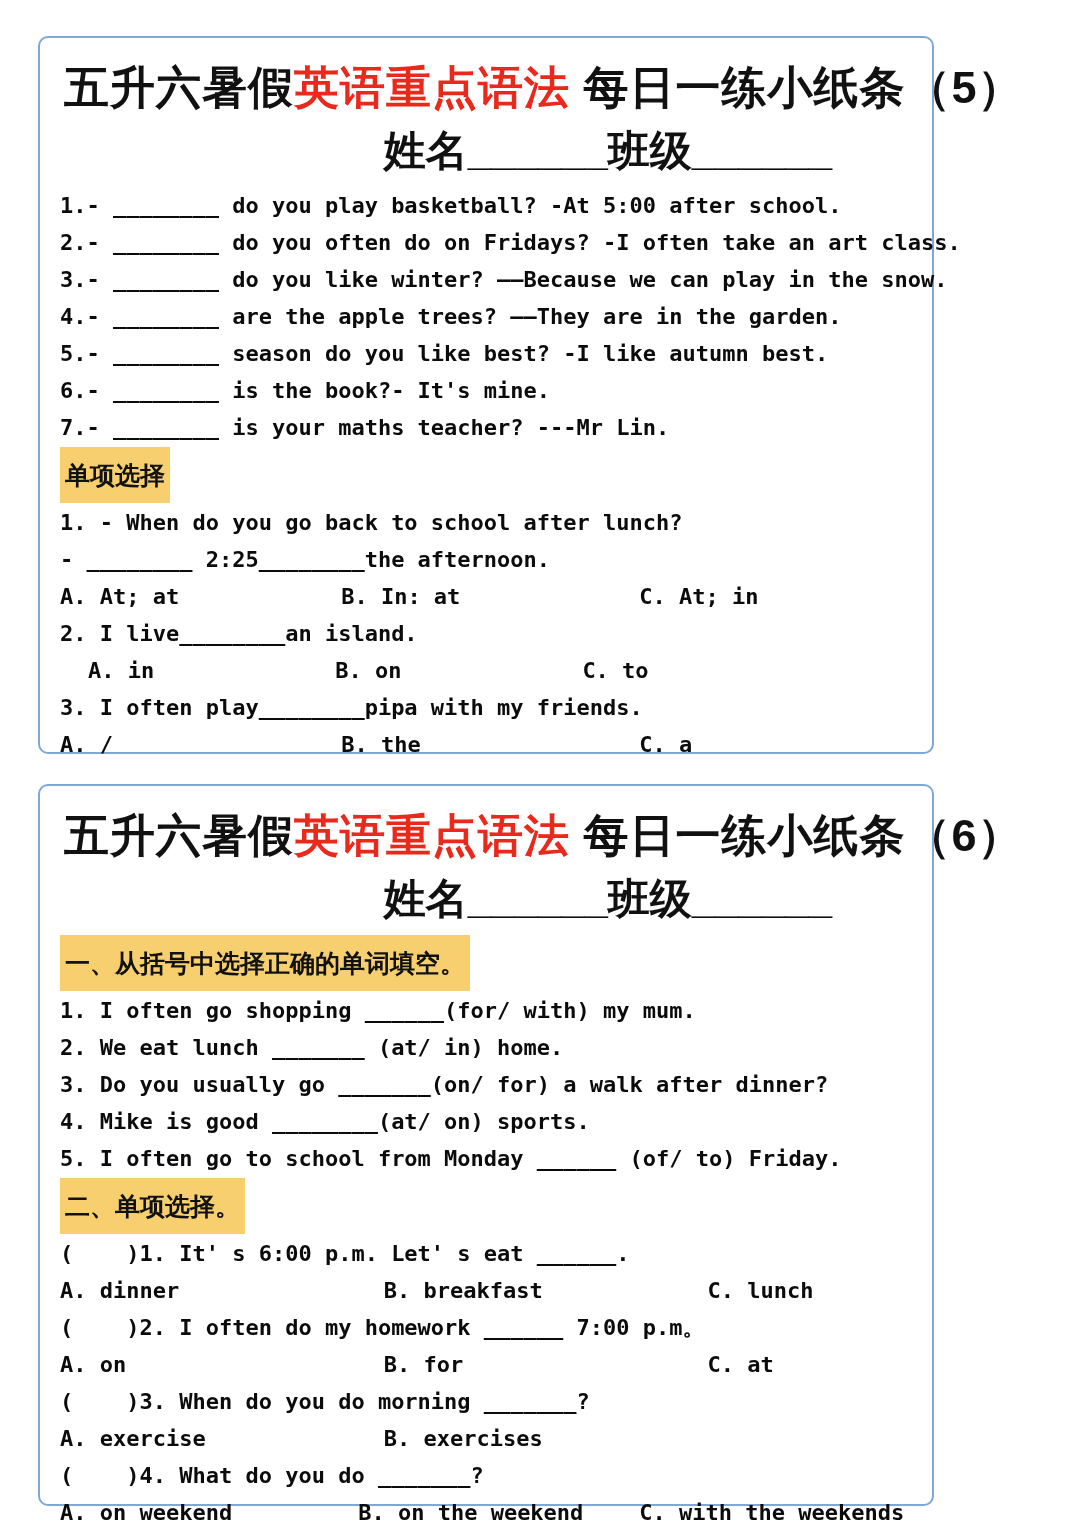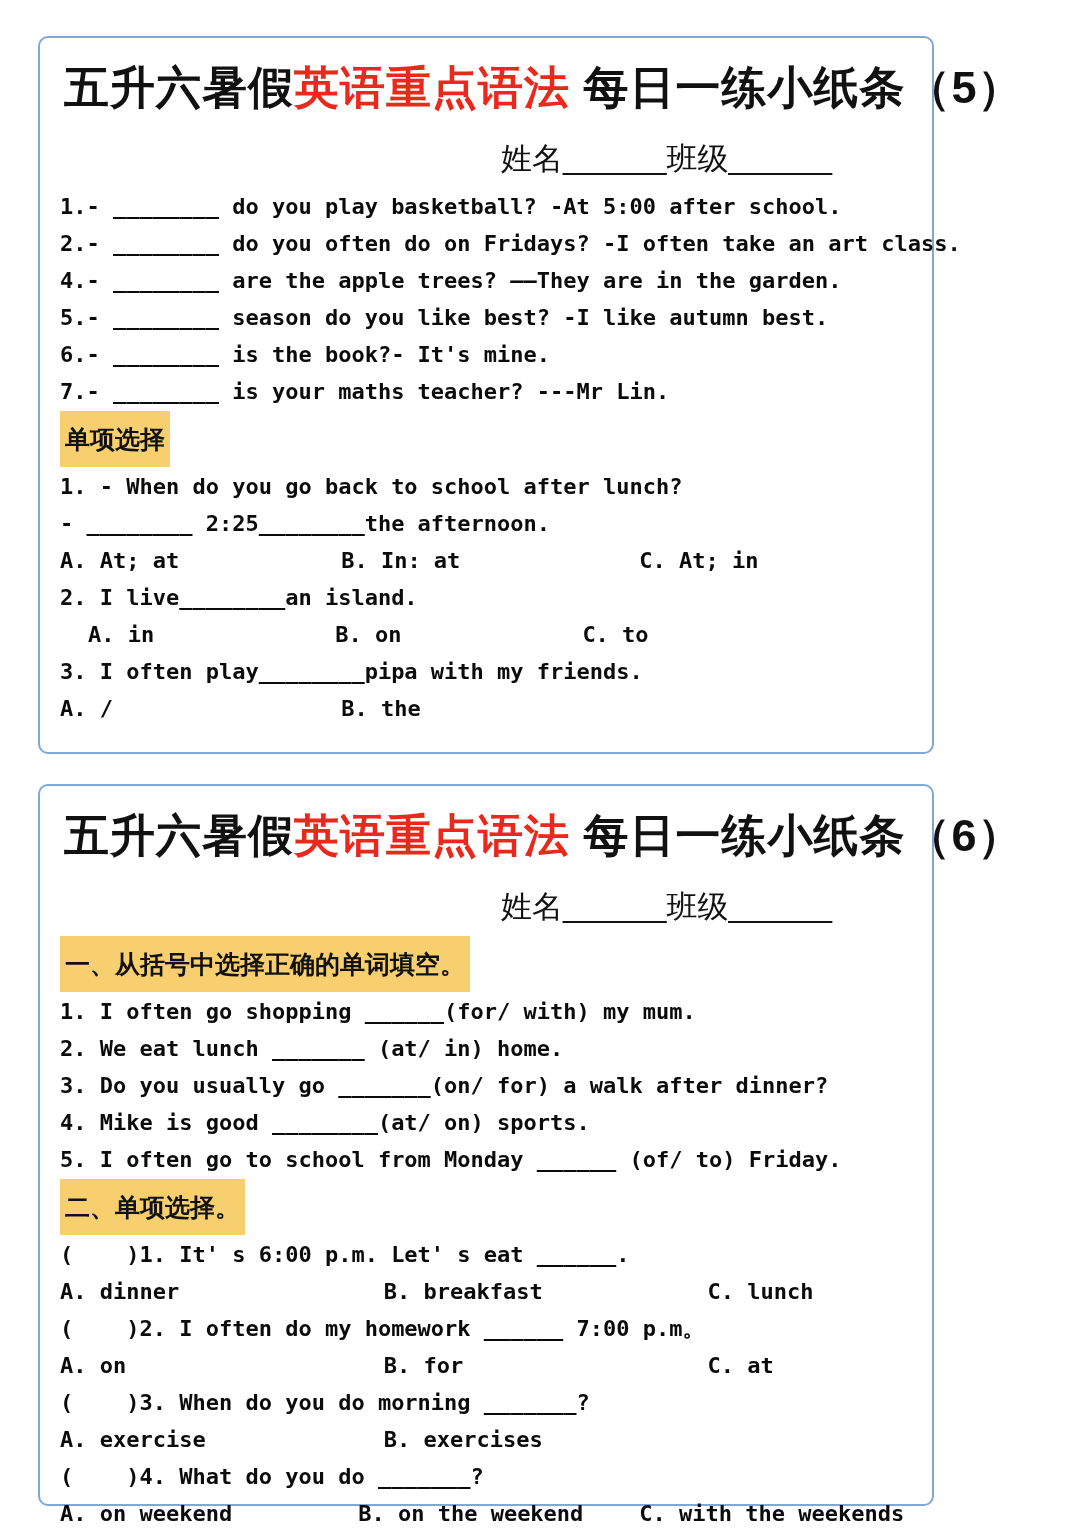--- a/index.html
+++ b/index.html
@@ -16,22 +16,22 @@
   .card-1 { top:36px;  height:718px; }
   .card-2 { top:784px; height:722px; }
 
   .title {
     font-size:45px; font-weight:700; letter-spacing:1px;
     padding:6px 0 2px 4px; white-space:nowrap;
   }
   .t-red { color:#e8291c; }
 
   .name-line {
-    font-size:31px; font-weight:400;
-    text-align:right; padding-right:80px; margin:18px 0 8px 0;
+    font-size:42px; font-weight:700;
+    text-align:right; padding-right:80px; margin:3px 0 8px 0;
   }
 
   .line {
     font-family:"DejaVu Sans Mono","Liberation Mono",monospace;
     font-size:22px; font-weight:700; line-height:37px;
     white-space:pre; color:#0b0b0b;
   }
 
   .hl-row { line-height:42px; margin:1px 0; }
   .hl-text {
@@ -52,20 +52,21 @@
 <body>
 
 <div class="card card-1">
   <div class="title">
     <span>五升六暑假</span><span class="t-red">英语重点语法</span><span> 每日一练小纸条（5）</span>
   </div>
   <div class="name-line">姓名______班级______</div>
 
   <div class="line">1.- ________ do you play basketball? -At 5:00 after school.</div>
   <div class="line">2.- ________ do you often do on Fridays? -I often take an art class.</div>
+  <div class="line">3.- ________ do you like winter? ——Because we can play in the snow.</div>
   <div class="line">4.- ________ are the apple trees? ——They are in the garden.</div>
   <div class="line">5.- ________ season do you like best? -I like autumn best.</div>
   <div class="line">6.- ________ is the book?- It's mine.</div>
   <div class="line">7.- ________ is your maths teacher? ---Mr Lin.</div>
 
   <div class="hl-row">
     <span class="hl-text">单项选择</span>
   </div>
 
   <div class="line">1. - When do you go back to school after lunch?</div>
@@ -80,20 +81,21 @@
   <div class="line opts opts-c1i">
     <span>A. in</span>
     <span>B. on</span>
     <span>C. to</span>
   </div>
 
   <div class="line">3. I often play________pipa with my friends.</div>
   <div class="line opts opts-c1">
     <span>A. /</span>
     <span>B. the</span>
+    <span>C. a</span>
   </div>
 </div>
 
 <div class="card card-2">
   <div class="title">
     <span>五升六暑假</span><span class="t-red">英语重点语法</span><span> 每日一练小纸条（6）</span>
   </div>
   <div class="name-line">姓名______班级______</div>
 
   <div class="hl-row">

